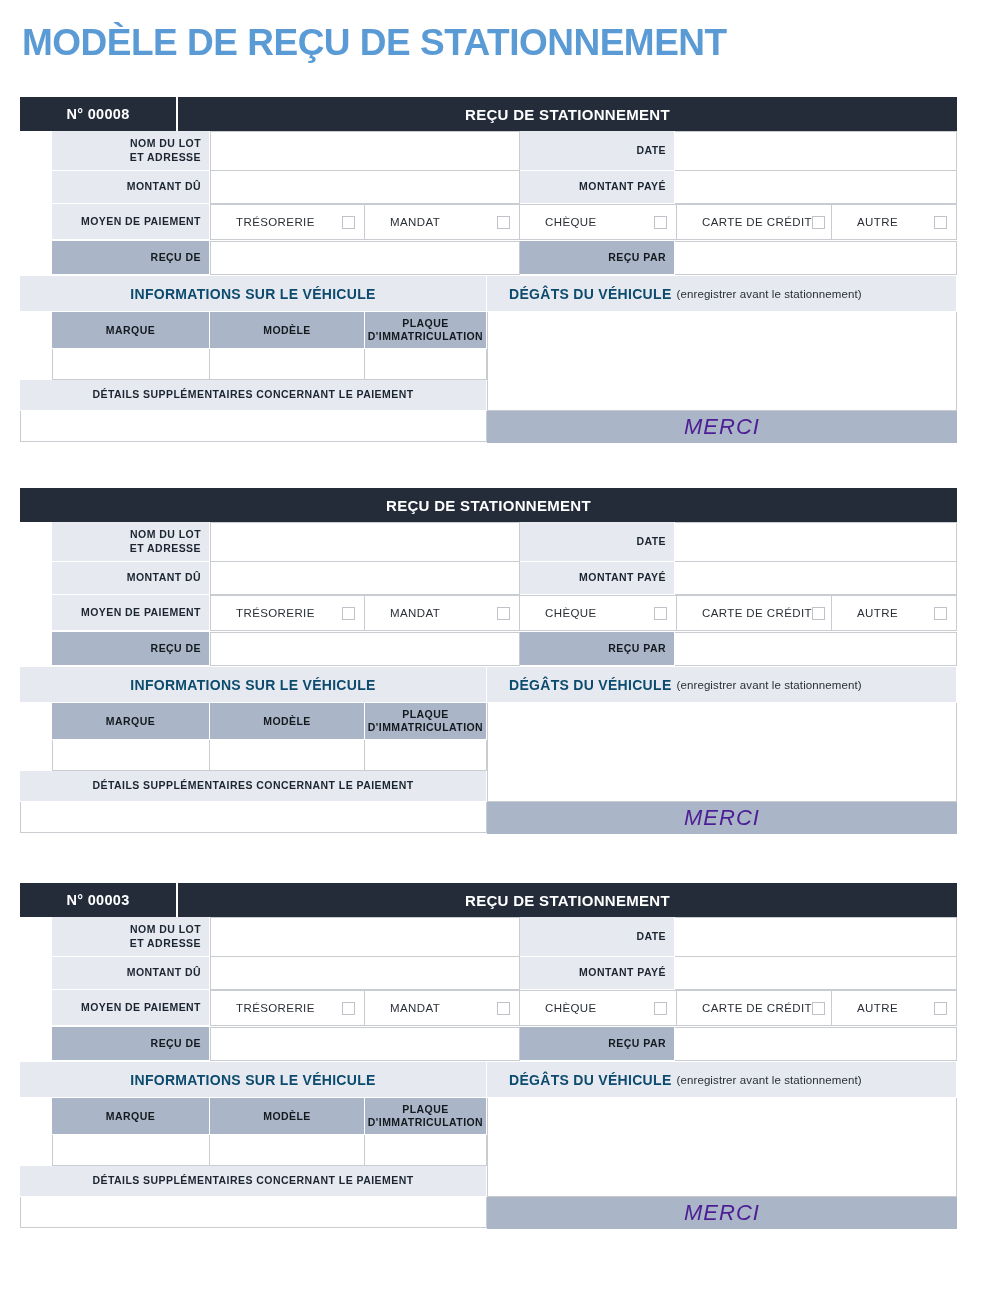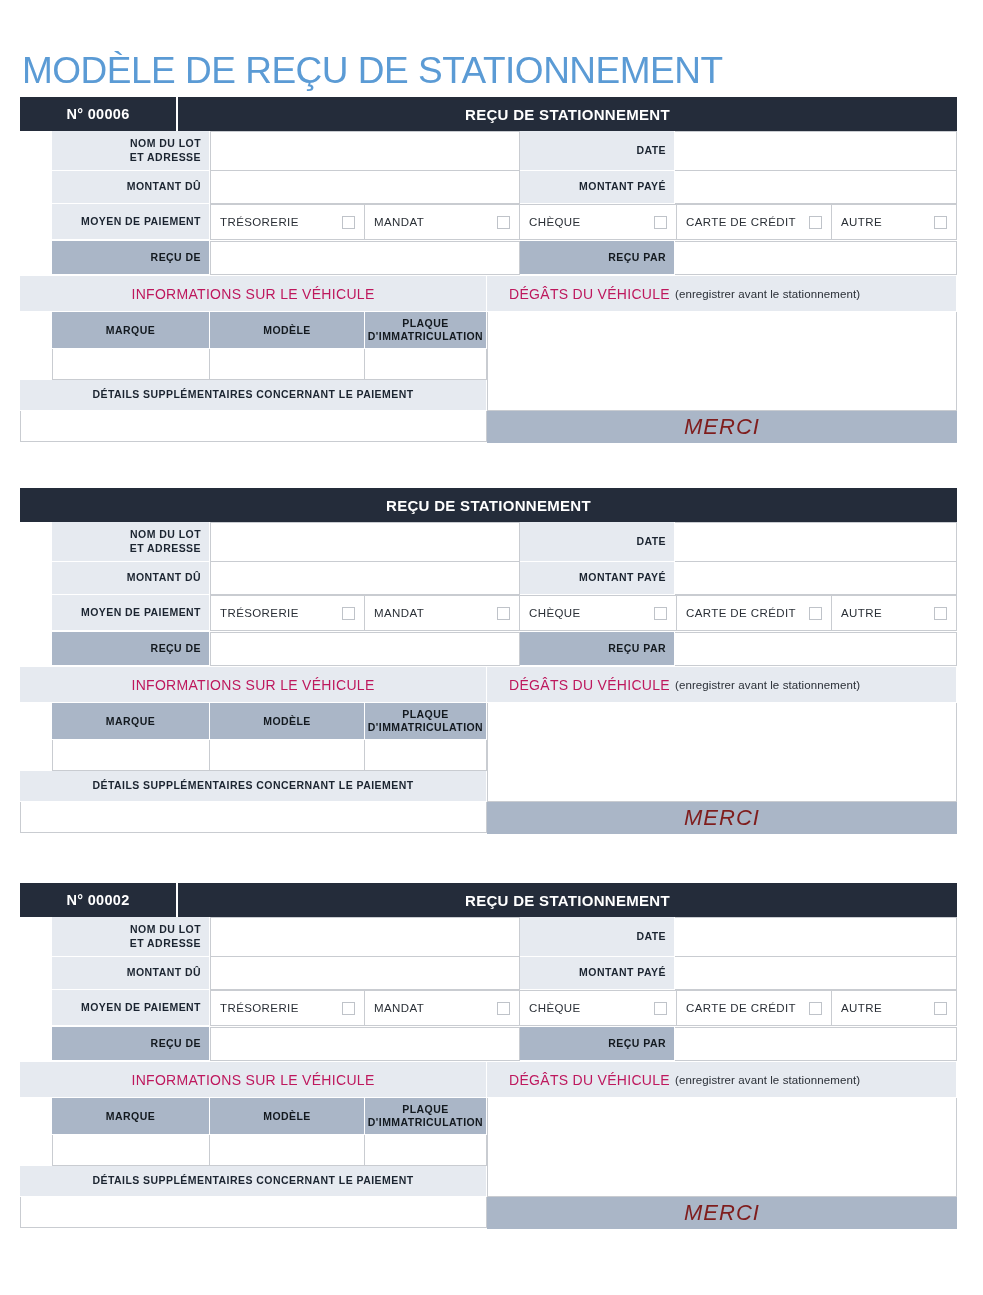--- a/index.html
+++ b/index.html
@@ -5,24 +5,23 @@
   html,body{margin:0;padding:0;}
   body{
     width:983px;height:1295px;background:#ffffff;
     font-family:"Liberation Sans",sans-serif;
     -webkit-font-smoothing:antialiased;
   }
   .page{position:relative;width:983px;height:1295px;overflow:hidden;}
 
   .doc-title{
     position:absolute;left:22px;top:22px;
-    font-size:37px;font-weight:normal;letter-spacing:-0.5px;
+    font-size:37px;font-weight:bold;letter-spacing:-0.5px;
     color:#5b9bd5;white-space:nowrap;
     font-family:"Liberation Sans",sans-serif;
-    margin-top:28px;
   }
 
   
   .receipt{position:absolute;left:20px;width:937px;}
   .r1{top:97px;}
   .r2{top:488px;}
   .r3{top:883px;}
 
   .row{display:flex;width:100%;box-sizing:border-box;}
 
@@ -83,70 +82,70 @@
   
   .pay{
     background:#ffffff;display:flex;align-items:center;
     box-sizing:border-box;
     border-right:1px solid #c9ccd1;border-bottom:1px solid #c9ccd1;
     border-top:1px solid #c9ccd1;
     padding:0 9px;
   }
   .pay .ptxt{
     flex:1;font-size:11.5px;color:#2a2f36;letter-spacing:0.4px;
-    font-family:"Liberation Sans",sans-serif;white-space:nowrap;
+    font-family:"Liberation Sans",sans-serif;white-space:nowrap;margin-left:16px;
   }
   .cbx{
     width:13px;height:13px;flex:0 0 13px;
     border:1.5px solid #bfc3c9;background:#ffffff;box-sizing:border-box;
   }
 
   
   .sec{
     background:#e6eaf0;display:flex;align-items:center;justify-content:center;
     box-sizing:border-box;border-bottom:1px solid #ffffff;border-right:1px solid #ffffff;
   }
-  .sec .st{font-size:14px;font-weight:normal;color:#be185d;letter-spacing:0.3px;}
+  .sec .st{font-size:14px;font-weight:bold;color:#0c4a6e;letter-spacing:0.3px;}
   .sec.left{justify-content:flex-start;padding-left:22px;}
   .sec .sub{font-size:11.5px;font-weight:normal;color:#2a2f36;margin-left:5px;letter-spacing:0.1px;}
 
   
   .vhead{
     background:#aab6c7;display:flex;align-items:center;justify-content:center;
     text-align:center;box-sizing:border-box;
     border-right:1px solid #ffffff;border-bottom:1px solid #ffffff;
     font-size:10.5px;font-weight:bold;color:#13191f;letter-spacing:0.45px;line-height:1.2;
   }
 
   
   .merci{
     background:#aab6c7;display:flex;align-items:center;justify-content:center;
     box-sizing:border-box;
-    color:#7f1d1d;font-style:italic;font-size:22px;letter-spacing:1px;
+    color:#4c1d95;font-style:italic;font-size:22px;letter-spacing:1px;
     font-family:"Liberation Sans",sans-serif;
   }
 
   
   .dmg{background:#ffffff;box-sizing:border-box;border:1px solid #c9ccd1;border-top:none;}
 
   .notes{background:#ffffff;box-sizing:border-box;border:1px solid #c9ccd1;border-top:none;}
 
   .spacerline{height:1px;background:#ffffff;}
 </style>
 </head>
 <body>
 
 <div class="page">
 
   <div class="doc-title">MODÈLE DE REÇU DE STATIONNEMENT</div>
 
   <div class="receipt r1">
 
     <div class="row hdr">
-      <div class="num">N° 00006</div>
+      <div class="num">N° 00008</div>
       <div class="ttl">REÇU DE STATIONNEMENT</div>
     </div>
 
     <div class="row h40">
       <div class="lbl w158">
         <div>
           <div>NOM DU LOT</div>
           <div>ET ADRESSE</div>
         </div>
       </div>
@@ -335,21 +334,21 @@
       <div class="grow">
         <div class="dmg" style="height:99px;"></div>
         <div class="merci" style="height:32px;">MERCI</div>
       </div>
     </div>
   </div>
 
   <div class="receipt r3">
 
     <div class="row hdr">
-      <div class="num">N° 00002</div>
+      <div class="num">N° 00003</div>
       <div class="ttl">REÇU DE STATIONNEMENT</div>
     </div>
 
     <div class="row h40">
       <div class="lbl w158">
         <div>
           <div>NOM DU LOT</div>
           <div>ET ADRESSE</div>
         </div>
       </div>

